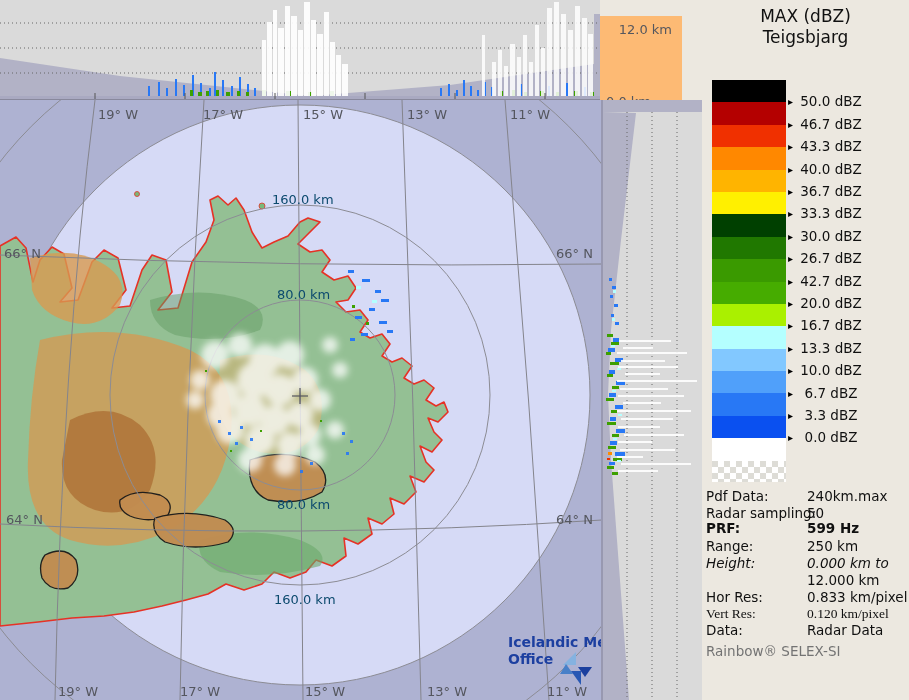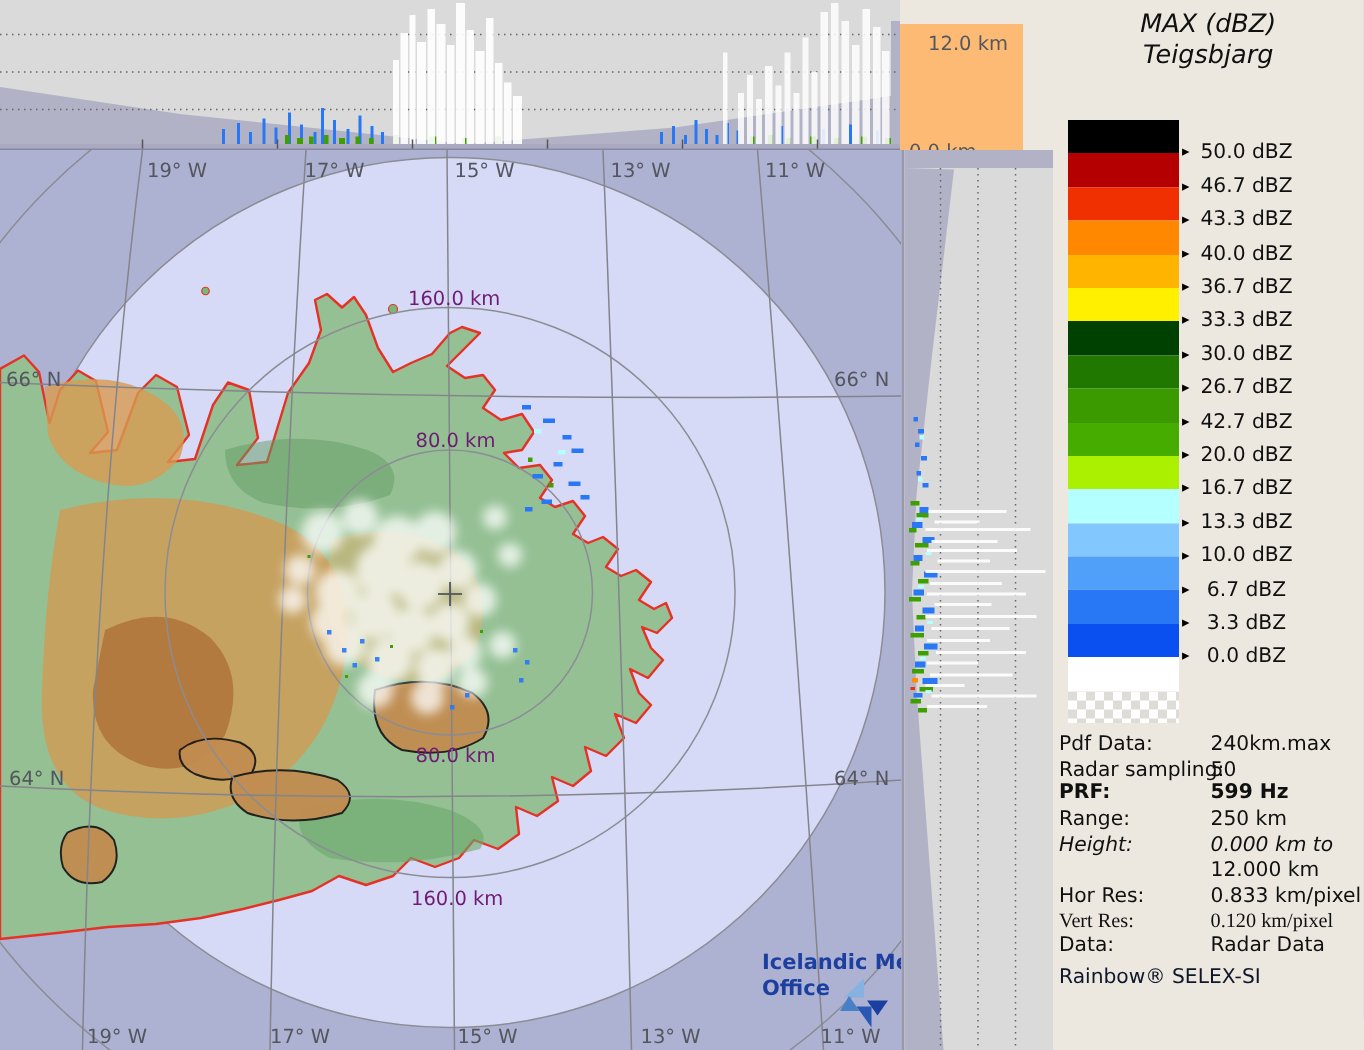--- a/index.html
+++ b/index.html
@@ -7,41 +7,41 @@
        font-family:"DejaVu Sans","Liberation Sans",sans-serif;background:#ece8e0;}
   .abs{position:absolute;}
   
   #top-strip{left:0;top:0;width:600px;height:100px;background:#dadada;}
   
   #corner-panel{left:600px;top:16px;width:82px;height:100px;background:#fdba74;}
   .scale-label{position:absolute;font-size:13px;color:#55575e;white-space:nowrap;}
   
   #map{left:0;top:100px;width:601px;height:600px;background:#aeb2d2;overflow:hidden;border-right:1px solid #9a9ab2;}
   .maplabel{position:absolute;font-size:13px;color:#54565e;white-space:nowrap;}
-  .ringlabel{position:absolute;font-size:13px;color:#701a75;white-space:nowrap;}
+  .ringlabel{position:absolute;font-size:13px;color:#0c4a6e;white-space:nowrap;}
   #logo-text{position:absolute;left:508px;top:534px;color:#1c3fa0;font-weight:bold;
              font-size:14px;line-height:17px;white-space:nowrap;}
   
   #right-strip{left:601px;top:100px;width:101px;height:600px;background:#dadada;border-left:2px solid #9898b0;}
   
   #side-panel{left:702px;top:0;width:207px;height:700px;background:#ece8e0;}
   #panel-header{position:absolute;left:0;top:6px;width:100%;text-align:center;
-                font-size:17px;line-height:21px;color:#101010;font-style:italic;}
+                font-size:17px;line-height:21px;color:#101010;}
   #legend-bar{position:absolute;left:10px;top:80px;width:74px;}
   .band{width:74px;height:22.4px;}
   #legend-transparent-band{width:74px;height:21px;
      background:repeating-conic-gradient(#ffffff 0% 25%, #dddcd6 0% 50%);
      background-size:12px 12px;}
   .lgrow{position:absolute;left:86px;width:90px;height:17px;font-size:13.5px;color:#101010;}
   .lgrow .arr{display:inline-block;width:10px;font-size:10px;vertical-align:1px;color:#000;}
   .lgrow .val{display:inline-block;width:66px;text-align:center;}
   #metadata{position:absolute;left:4px;top:0;width:203px;font-size:13.5px;color:#101010;}
   .mrow{position:absolute;left:0;width:200px;white-space:nowrap;}
   .mrow .mv{position:absolute;left:101px;}
-  #vendor-line{position:absolute;left:4px;font-size:13.5px;color:#0f172a;white-space:nowrap;}
+  #vendor-line{position:absolute;left:4px;font-size:13.5px;color:#737373;white-space:nowrap;}
 </style>
 </head>
 <body>
 
 <div id="app">
 
   <div id="top-strip" class="abs">
     <svg width="600" height="100" viewBox="0 0 600 100">
       <rect x="0" y="0" width="600" height="100" fill="#dadada"></rect>
 

